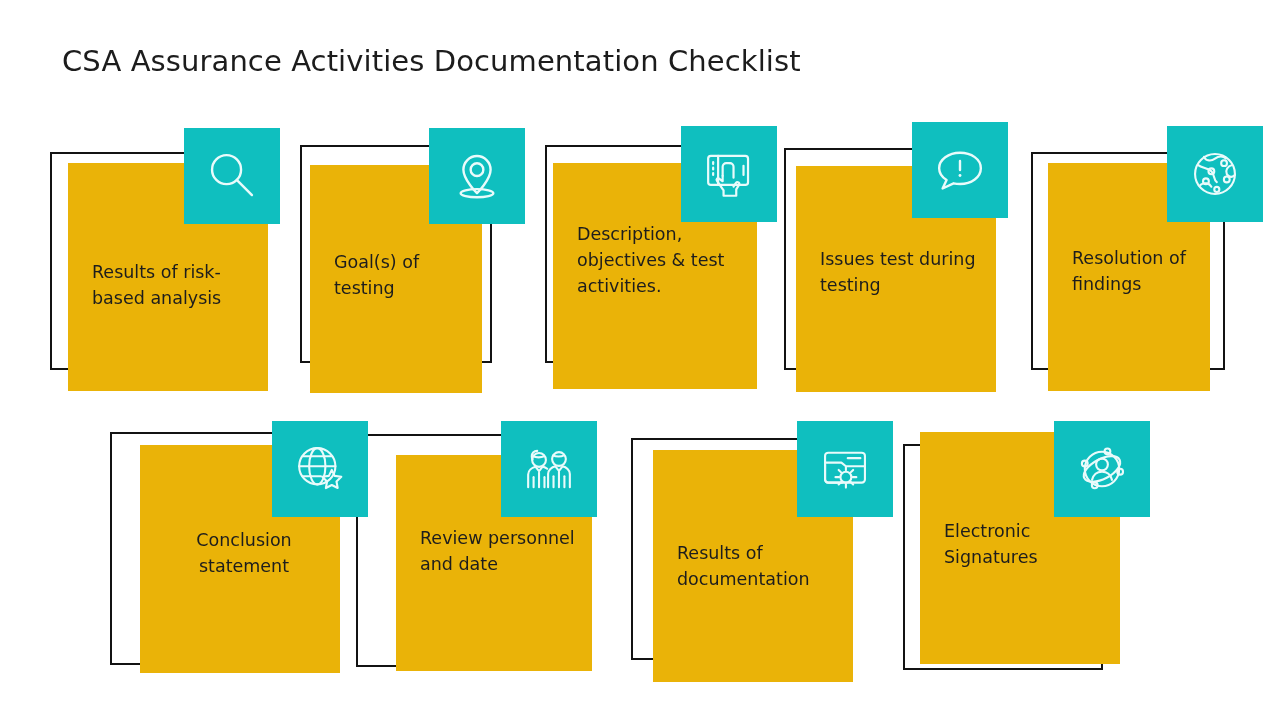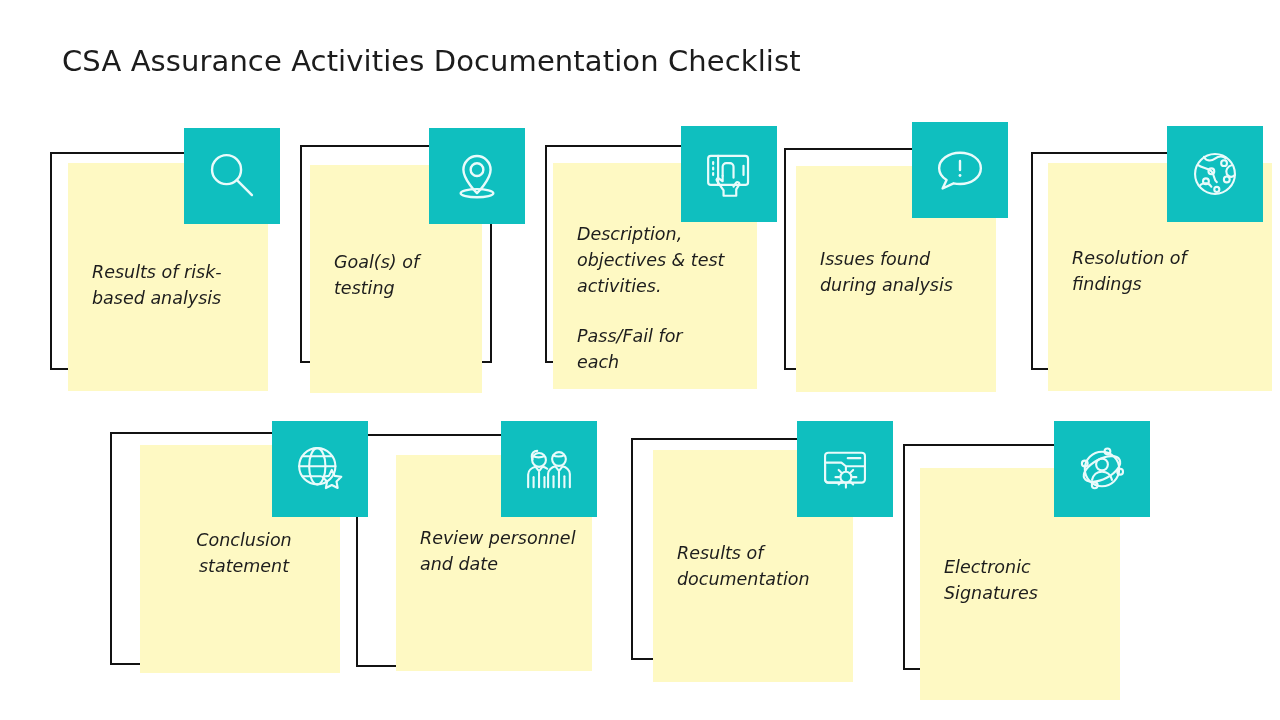--- a/index.html
+++ b/index.html
@@ -43,24 +43,23 @@
     position: absolute;
     border: 2px solid #131313;
     box-sizing: border-box;
     background: transparent;
     z-index: 1;
   }
 
   
   .panel {
     position: absolute;
-    background: #fef9c3;
+    background: #eab308;
     z-index: 2;
     box-sizing: border-box;
-    font-style: italic;
   }
 
   .panel-text {
     position: absolute;
     left: 24px;
     right: 10px;
     color: #1d1d1d;
     font-size: 17.5px;
     line-height: 26px;
     white-space: pre-wrap;
@@ -120,54 +119,53 @@
         <circle cx="32" cy="25" r="7"></circle>
         <ellipse cx="32" cy="51" rx="18" ry="4.5"></ellipse>
       </svg>
     </div>
   </div>
 
   <div class="node">
     <div class="frame" style="left:545px; top:145px; width:195px; height:218px;"></div>
     <div class="panel" style="left:553px; top:163px; width:204px; height:226px;">
       <div class="panel-text" style="top:58px; width:160px;">Description, objectives &amp; test activities.</div>
-      <div class="panel-text p2" style="top:160px; width:150px;">Pass/Fail for each</div>
     </div>
     <div class="icon-tile" style="left:681px; top:126px;">
       <svg viewBox="0 0 64 64" fill="none" stroke="#e9fbfb" stroke-width="2.2" stroke-linecap="round" stroke-linejoin="round">
         <rect x="9" y="12" width="44" height="32" rx="3"></rect>
         <line x1="20" y1="12" x2="20" y2="44"></line>
         <line x1="14.5" y1="19" x2="14.5" y2="21"></line>
         <line x1="14.5" y1="25" x2="14.5" y2="27"></line>
         <line x1="14.5" y1="31" x2="14.5" y2="33"></line>
         <line x1="48" y1="23" x2="48" y2="33"></line>
         <path d="M33 20h-4a4 4 0 0 0-4 4v10"></path>
         <path d="M33 20a4 4 0 0 1 4 4v12"></path>
         <path d="M25 34v6l-4-3c-1.6-1.2-3.6 1-2.3 2.5L26 50v6h14v-7l3-5c1.3-2.2-1.8-4.3-3.3-2.1L37 46"></path>
       </svg>
     </div>
   </div>
 
   <div class="node">
     <div class="frame" style="left:784px; top:148px; width:192px; height:222px;"></div>
     <div class="panel" style="left:796px; top:166px; width:200px; height:226px;">
-      <div class="panel-text" style="top:80px; width:164px;">Issues found during analysis</div>
+      <div class="panel-text" style="top:80px; width:164px;">Issues test during testing</div>
     </div>
     <div class="icon-tile" style="left:912px; top:122px;">
       <svg viewBox="0 0 64 64" fill="none" stroke="#e9fbfb" stroke-width="2.4" stroke-linecap="round" stroke-linejoin="round">
         <path d="M32 13c-12.7 0-23 7.6-23 17 0 5.2 3.2 9.9 8.2 13l-4.4 9.4 12.1-5.7c2.2.5 4.6.8 7.1.8 12.7 0 23-7.6 23-17.5S44.7 13 32 13z"></path>
         <line x1="32" y1="22" x2="32" y2="32"></line>
         <circle cx="32" cy="38" r="1.6" fill="#e9fbfb" stroke="none"></circle>
       </svg>
     </div>
   </div>
 
   <div class="node">
     <div class="frame" style="left:1031px; top:152px; width:194px; height:218px;"></div>
-    <div class="panel" style="left:1048px; top:163px; width:224px; height:228px;">
+    <div class="panel" style="left:1048px; top:163px; width:162px; height:228px;">
       <div class="panel-text" style="top:82px; width:168px;">Resolution of findings</div>
     </div>
     <div class="icon-tile" style="left:1167px; top:126px;">
       <svg viewBox="0 0 64 64" fill="none" stroke="#e9fbfb" stroke-width="2.1" stroke-linecap="round" stroke-linejoin="round">
         <circle cx="32" cy="32" r="22"></circle>
         <path d="M13 22c5 4 11 3 15 7s2 9 6 12"></path>
         <path d="M20 13c2 5 8 5 12 2s9-3 12 0"></path>
         <path d="M51 22c-5 1-8 6-6 10s7 4 9 1"></path>
         <path d="M16 44c4-3 10-2 12 2"></path>
         <circle cx="28" cy="29" r="3.2"></circle>
@@ -232,21 +230,21 @@
         <line x1="35" y1="20" x2="49" y2="20"></line>
         <path d="M29 47H13.5a3.5 3.5 0 0 1-3.5-3.5V27"></path>
         <circle cx="33" cy="41" r="6"></circle>
         <path d="M33 29.5v4M33 48.5v4M21.5 41h4M40.5 41h4M25 33l3 3M38 46l3 3M41 33l-3 3M28 46l-3 3"></path>
       </svg>
     </div>
   </div>
 
   <div class="node">
     <div class="frame" style="left:903px; top:444px; width:200px; height:226px;"></div>
-    <div class="panel" style="left:920px; top:468px; width:200px; height:232px;">
+    <div class="panel" style="left:920px; top:432px; width:200px; height:232px;">
       <div class="panel-text" style="top:86px; width:160px;">Electronic Signatures</div>
     </div>
     <div class="icon-tile" style="left:1054px; top:421px;">
       <svg viewBox="0 0 64 64" fill="none" stroke="#e9fbfb" stroke-width="2.1" stroke-linecap="round" stroke-linejoin="round">
         <circle cx="32" cy="32" r="19"></circle>
         <circle cx="32" cy="27" r="6.5"></circle>
         <path d="M21 44c1.5-6 6-9 11-9s9.5 3 11 9"></path>
         <ellipse cx="32" cy="32" rx="22" ry="11" transform="rotate(-28 32 32)"></ellipse>
         <circle cx="38" cy="12.5" r="3.2"></circle>
         <circle cx="13" cy="26" r="3.2"></circle>

